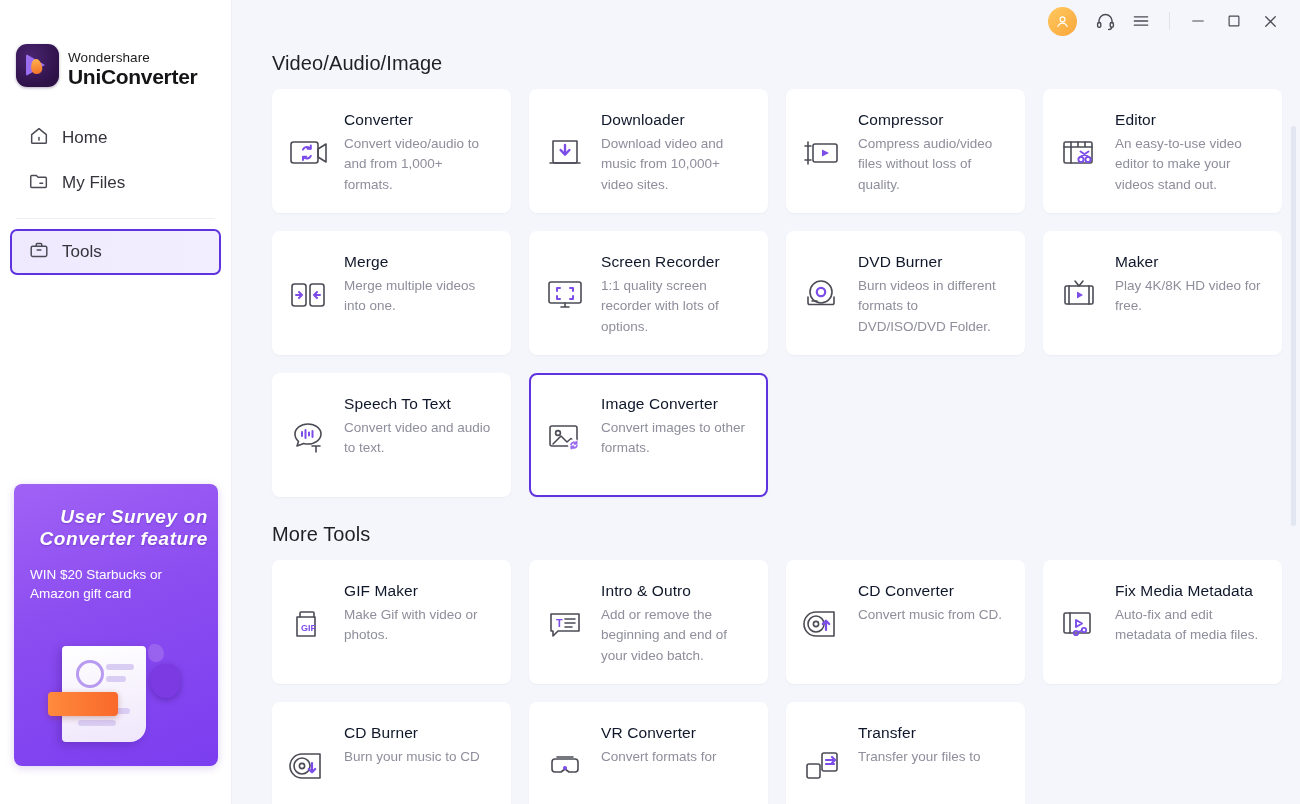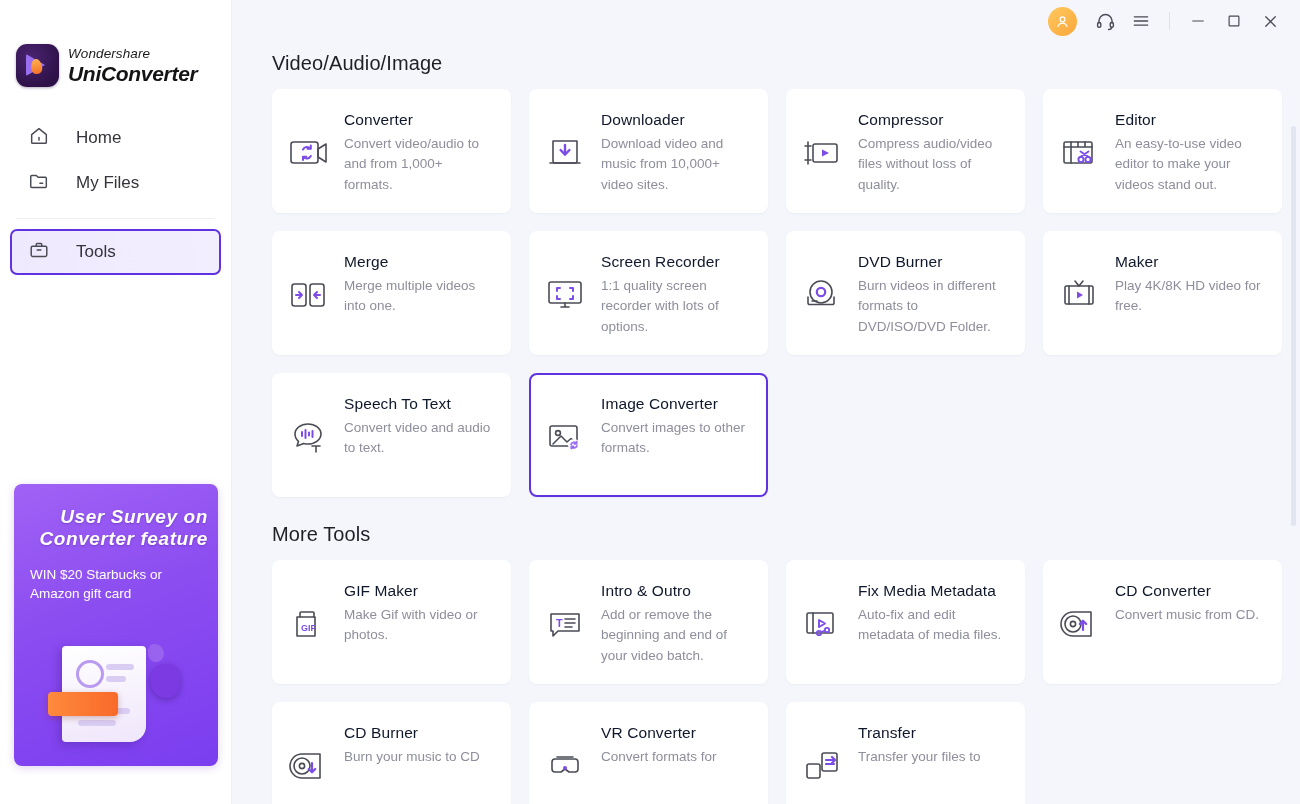--- a/index.html
+++ b/index.html
@@ -12,21 +12,21 @@
   .app { display: flex; width: 1300px; height: 804px; position: relative; }
 
   
   .sidebar {
     width: 232px; height: 804px;
     background: #ffffff;
     flex: 0 0 232px;
     position: relative;
     border-right: 1px solid #eef0f6;
   }
-  .brand { display: flex; align-items: center; gap: 9px; padding: 44px 0 0 16px; font-style: italic; }
+  .brand { display: flex; align-items: flex-end; gap: 9px; padding: 44px 0 0 16px; }
   .brand-logo {
     width: 43px; height: 43px; border-radius: 11px;
     background: radial-gradient(circle at 35% 30%, #4a2470 0%, #2d1147 75%);
     position: relative; flex: 0 0 43px;
     box-shadow: 0 1px 3px rgba(40,10,70,.35);
   }
   .brand-logo .play {
     position: absolute; left: 10px; top: 10px;
     width: 0; height: 0;
     border-top: 11px solid transparent;
@@ -40,21 +40,21 @@
     background: linear-gradient(180deg, #ffb14e 0%, #f4722b 100%);
     border-radius: 50% 50% 50% 50% / 70% 70% 40% 40%;
     transform: rotate(-8deg);
   }
   .brand-text { line-height: 1; }
   .brand-top { font-size: 13.5px; color: #1c1c1e; letter-spacing: .1px; }
   .brand-bottom { font-size: 21px; font-weight: bold; color: #141417; letter-spacing: -.3px; margin-top: 2px; }
 
   .nav { margin-top: 30px; }
   .nav-item {
-    display: flex; align-items: center; gap: 26px;
+    display: flex; align-items: center; gap: 12px;
     height: 42px; margin: 3px 12px; padding-left: 16px;
     border-radius: 7px; cursor: pointer;
     color: #34343c;
   }
   .nav-item .label { font-size: 17px; }
   .nav-item.active {
     border: 2.5px solid #6033e0;
     background: linear-gradient(90deg, #eee9fd 0%, #f3eefe 100%);
     height: 46px; margin: 0 10px;
   }
@@ -451,55 +451,55 @@
           </div>
           <div class="card-body">
             <div class="card-title">Intro &amp; Outro</div>
             <div class="card-desc">Add or remove the beginning and end of your video batch.</div>
           </div>
         </div>
 
         <div class="card">
           <div class="card-icon">
             <svg width="42" height="40" viewBox="0 0 42 40">
+                <path class="icon-stroke" d="M22 8h10v24H14a9 9 0 0 1 0-24h8z"></path>
+                <circle class="icon-stroke" cx="14" cy="20" r="8"></circle>
+                <circle class="icon-stroke" cx="14" cy="20" r="2.6"></circle>
+                <path d="M24 26v-9M20.8 20l3.2-3.3 3.2 3.3" fill="none" stroke="#7b4ce8" stroke-width="2.2" stroke-linecap="round" stroke-linejoin="round"></path>
+              </svg>
+          </div>
+          <div class="card-body">
+            <div class="card-title">CD Converter</div>
+            <div class="card-desc">Convert music from CD.</div>
+          </div>
+        </div>
+
+        <div class="card">
+          <div class="card-icon">
+            <svg width="42" height="40" viewBox="0 0 42 40">
                 <rect class="icon-stroke" x="5" y="9" width="26" height="20" rx="1.5"></rect>
                 <path class="icon-stroke" d="M11 9v20"></path>
                 <path d="M17 16l6 3.5-6 3.5z" fill="none" stroke="#7b4ce8" stroke-width="1.9" stroke-linejoin="round"></path>
                 <circle cx="25" cy="26" r="2.2" fill="none" stroke="#7b4ce8" stroke-width="1.8"></circle>
                 <circle cx="17" cy="29" r="2.2" fill="none" stroke="#7b4ce8" stroke-width="1.8"></circle>
                 <path d="M19 28l4-1.5" stroke="#7b4ce8" stroke-width="1.8" fill="none"></path>
               </svg>
           </div>
           <div class="card-body">
             <div class="card-title">Fix Media Metadata</div>
             <div class="card-desc">Auto-fix and edit metadata of media files.</div>
           </div>
         </div>
 
         <div class="card">
           <div class="card-icon">
             <svg width="42" height="40" viewBox="0 0 42 40">
                 <path class="icon-stroke" d="M22 8h10v24H14a9 9 0 0 1 0-24h8z"></path>
                 <circle class="icon-stroke" cx="14" cy="20" r="8"></circle>
                 <circle class="icon-stroke" cx="14" cy="20" r="2.6"></circle>
-                <path d="M24 26v-9M20.8 20l3.2-3.3 3.2 3.3" fill="none" stroke="#7b4ce8" stroke-width="2.2" stroke-linecap="round" stroke-linejoin="round"></path>
-              </svg>
-          </div>
-          <div class="card-body">
-            <div class="card-title">CD Converter</div>
-            <div class="card-desc">Convert music from CD.</div>
-          </div>
-        </div>
-
-        <div class="card">
-          <div class="card-icon">
-            <svg width="42" height="40" viewBox="0 0 42 40">
-                <path class="icon-stroke" d="M22 8h10v24H14a9 9 0 0 1 0-24h8z"></path>
-                <circle class="icon-stroke" cx="14" cy="20" r="8"></circle>
-                <circle class="icon-stroke" cx="14" cy="20" r="2.6"></circle>
                 <path d="M24 17v9M20.8 23l3.2 3.3 3.2-3.3" fill="none" stroke="#7b4ce8" stroke-width="2.2" stroke-linecap="round" stroke-linejoin="round"></path>
               </svg>
           </div>
           <div class="card-body">
             <div class="card-title">CD Burner</div>
             <div class="card-desc">Burn your music to CD</div>
           </div>
         </div>
 
         <div class="card">

